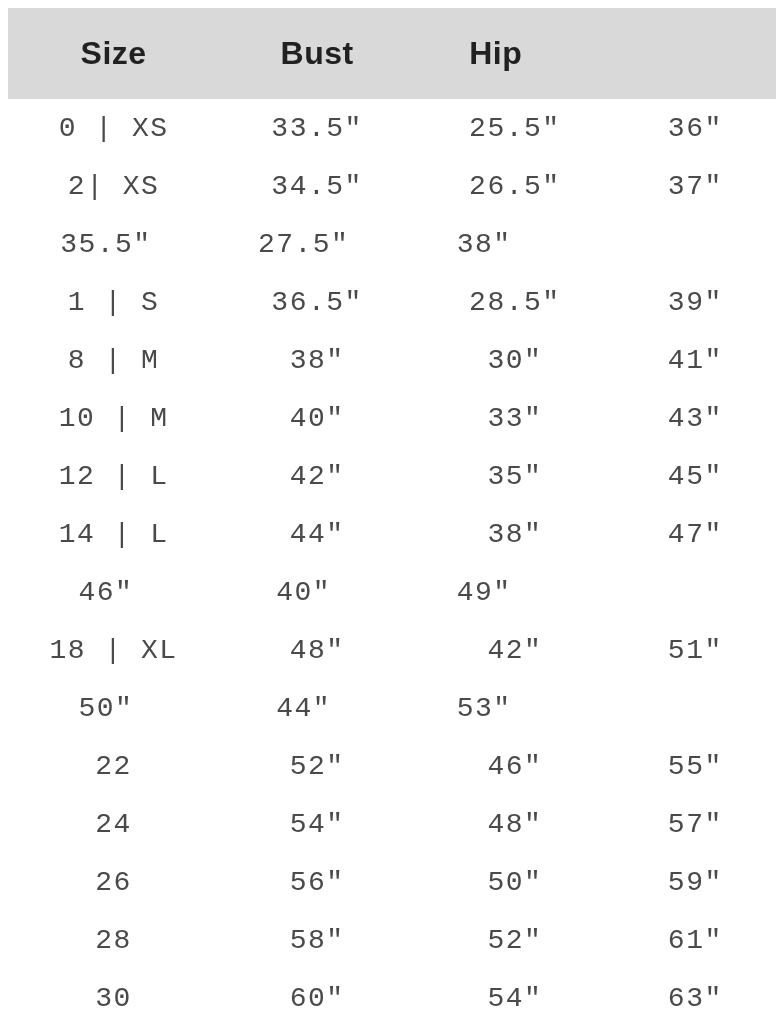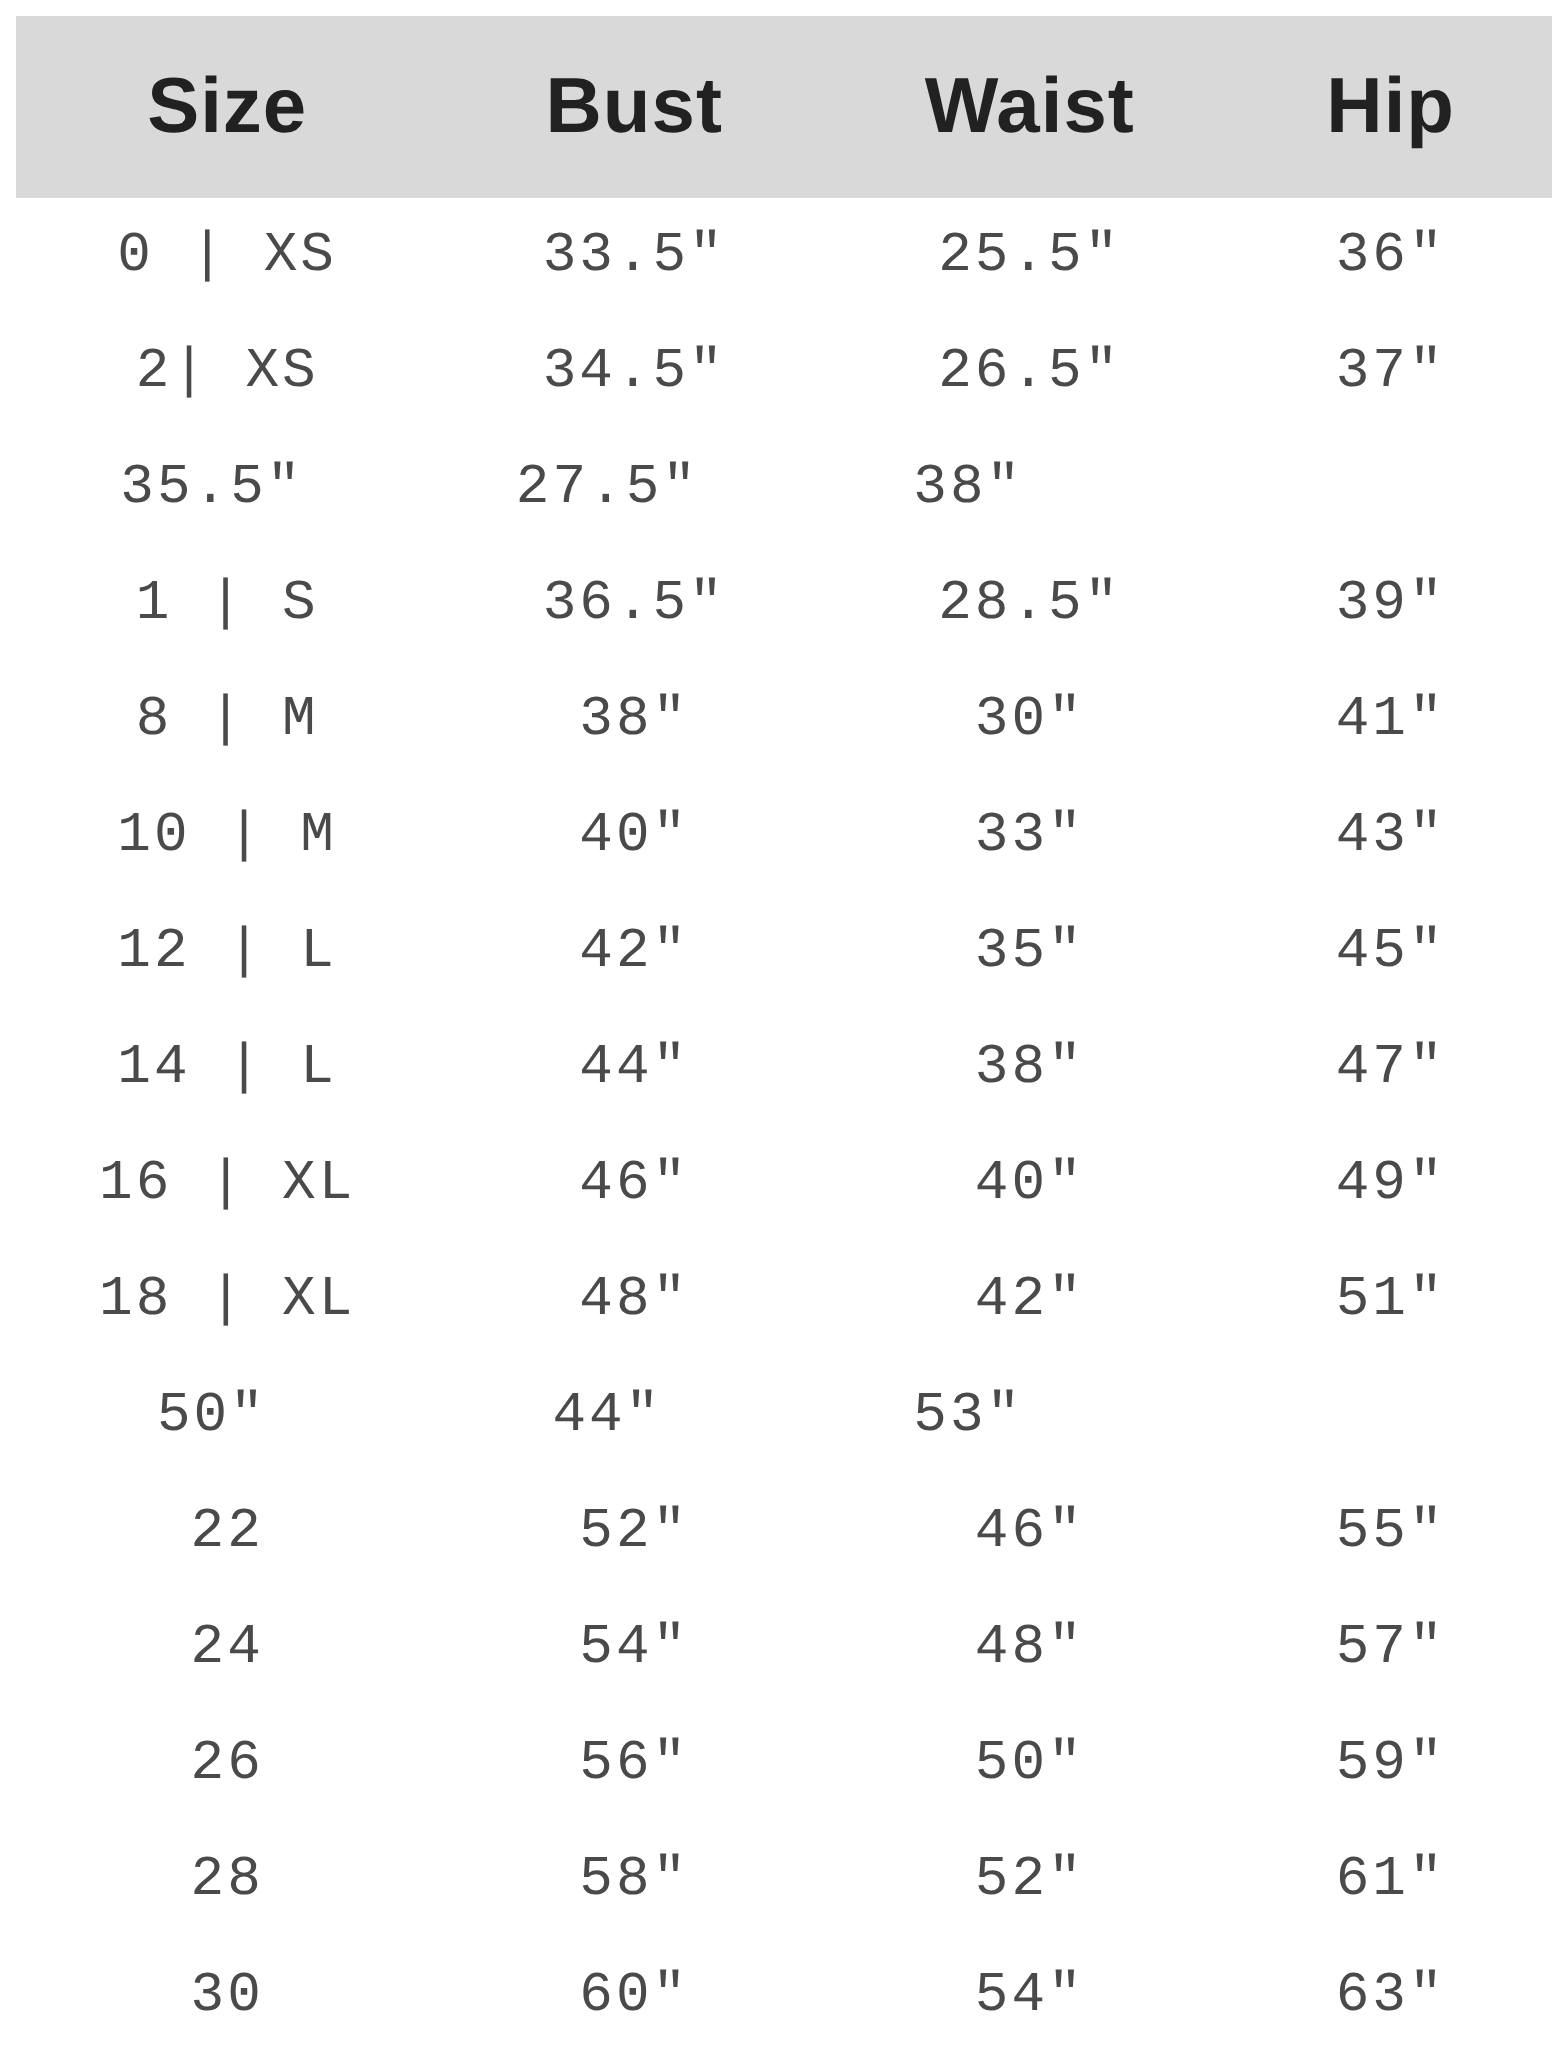--- a/index.html
+++ b/index.html
@@ -19,21 +19,21 @@
     width: 784px;
   }
   .thead {
     display: flex;
     align-items: center;
     height: 91px;
     background: #d9d9d9;
   }
   .th {
     text-align: center;
-    font-size: 39px;
+    font-size: 32px;
     font-weight: 600;
     color: #212121;
     letter-spacing: 0.5px;
   }
   .tr {
     display: flex;
     align-items: center;
     height: 58px;
     background: #ffffff;
     font-family: Liberation Mono, monospace;
@@ -52,21 +52,20 @@
   .col-2 { width: 26%; }
   .col-3 { width: 21%; }
 </style>
 </head>
 <body>
 
 <div class="chart-wrap">
   <div class="thead">
       <div class="th col-0">Size</div>
       <div class="th col-1">Bust</div>
-      <div class="th col-2">Waist</div>
       <div class="th col-3">Hip</div>
     </div>
   <div class="tbody">
       <div class="tr">
         <div class="td col-0">0 | XS</div>
         <div class="td col-1">33.5"</div>
         <div class="td col-2">25.5"</div>
         <div class="td col-3">36"</div>
       </div>
       <div class="tr">
@@ -104,21 +103,20 @@
         <div class="td col-2">35"</div>
         <div class="td col-3">45"</div>
       </div>
       <div class="tr">
         <div class="td col-0">14 | L</div>
         <div class="td col-1">44"</div>
         <div class="td col-2">38"</div>
         <div class="td col-3">47"</div>
       </div>
       <div class="tr">
-        <div class="td col-0">16 | XL</div>
         <div class="td col-1">46"</div>
         <div class="td col-2">40"</div>
         <div class="td col-3">49"</div>
       </div>
       <div class="tr">
         <div class="td col-0">18 | XL</div>
         <div class="td col-1">48"</div>
         <div class="td col-2">42"</div>
         <div class="td col-3">51"</div>
       </div>

